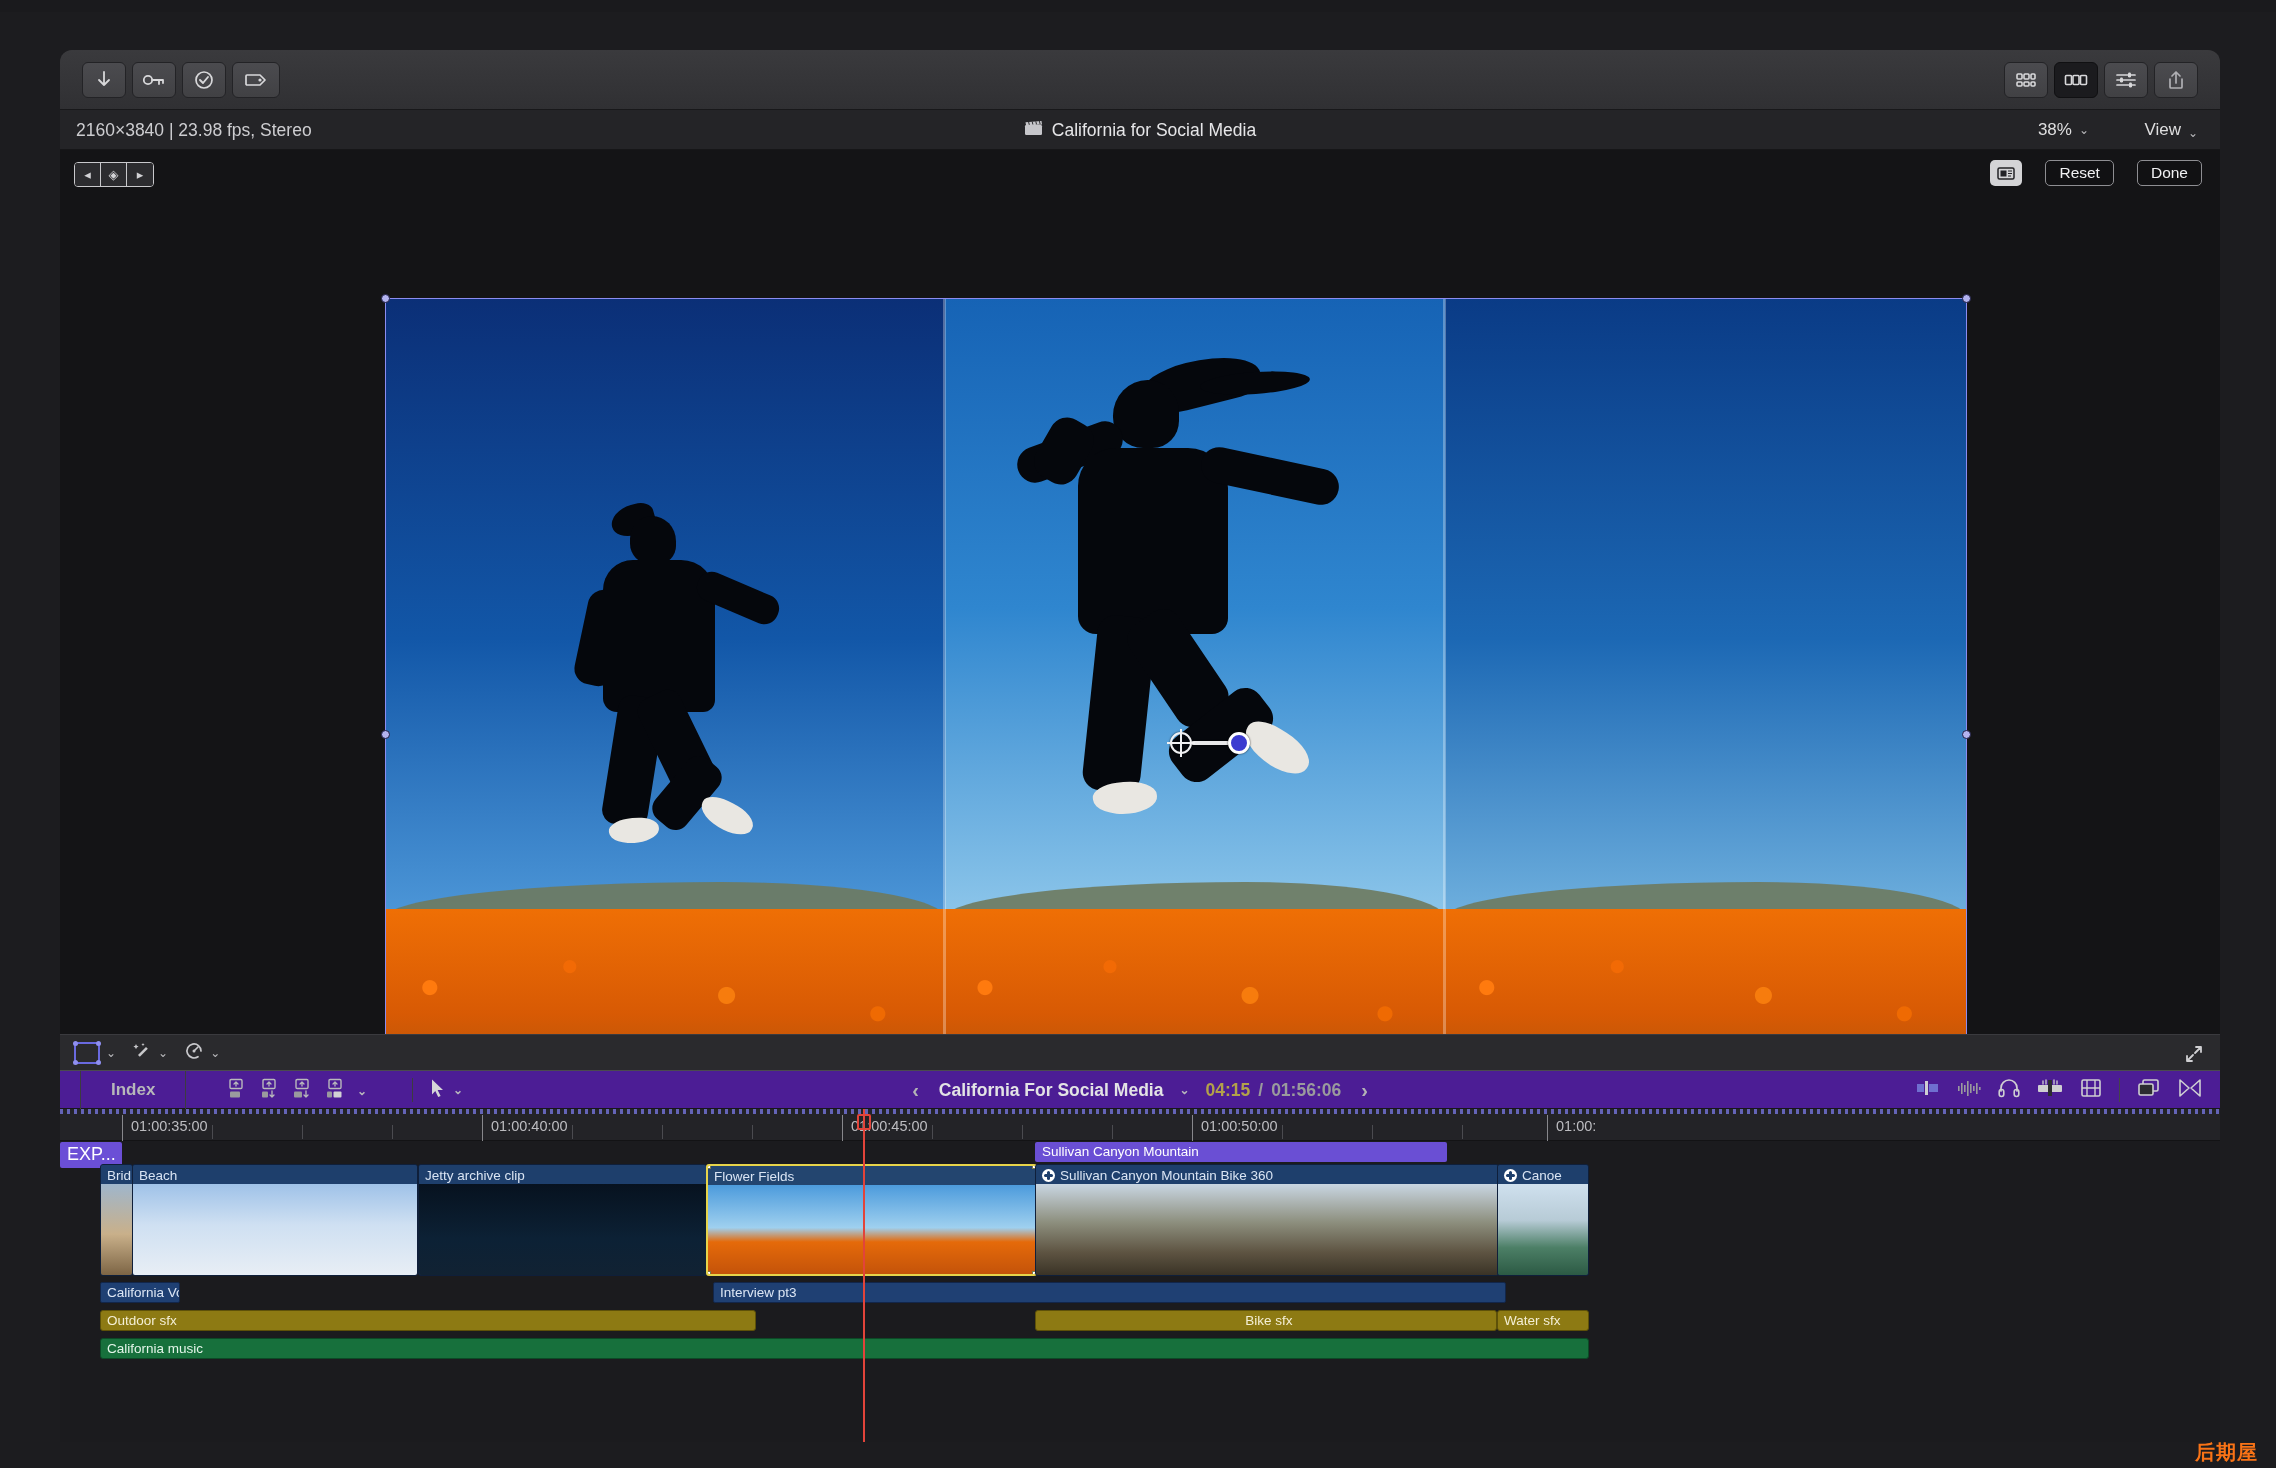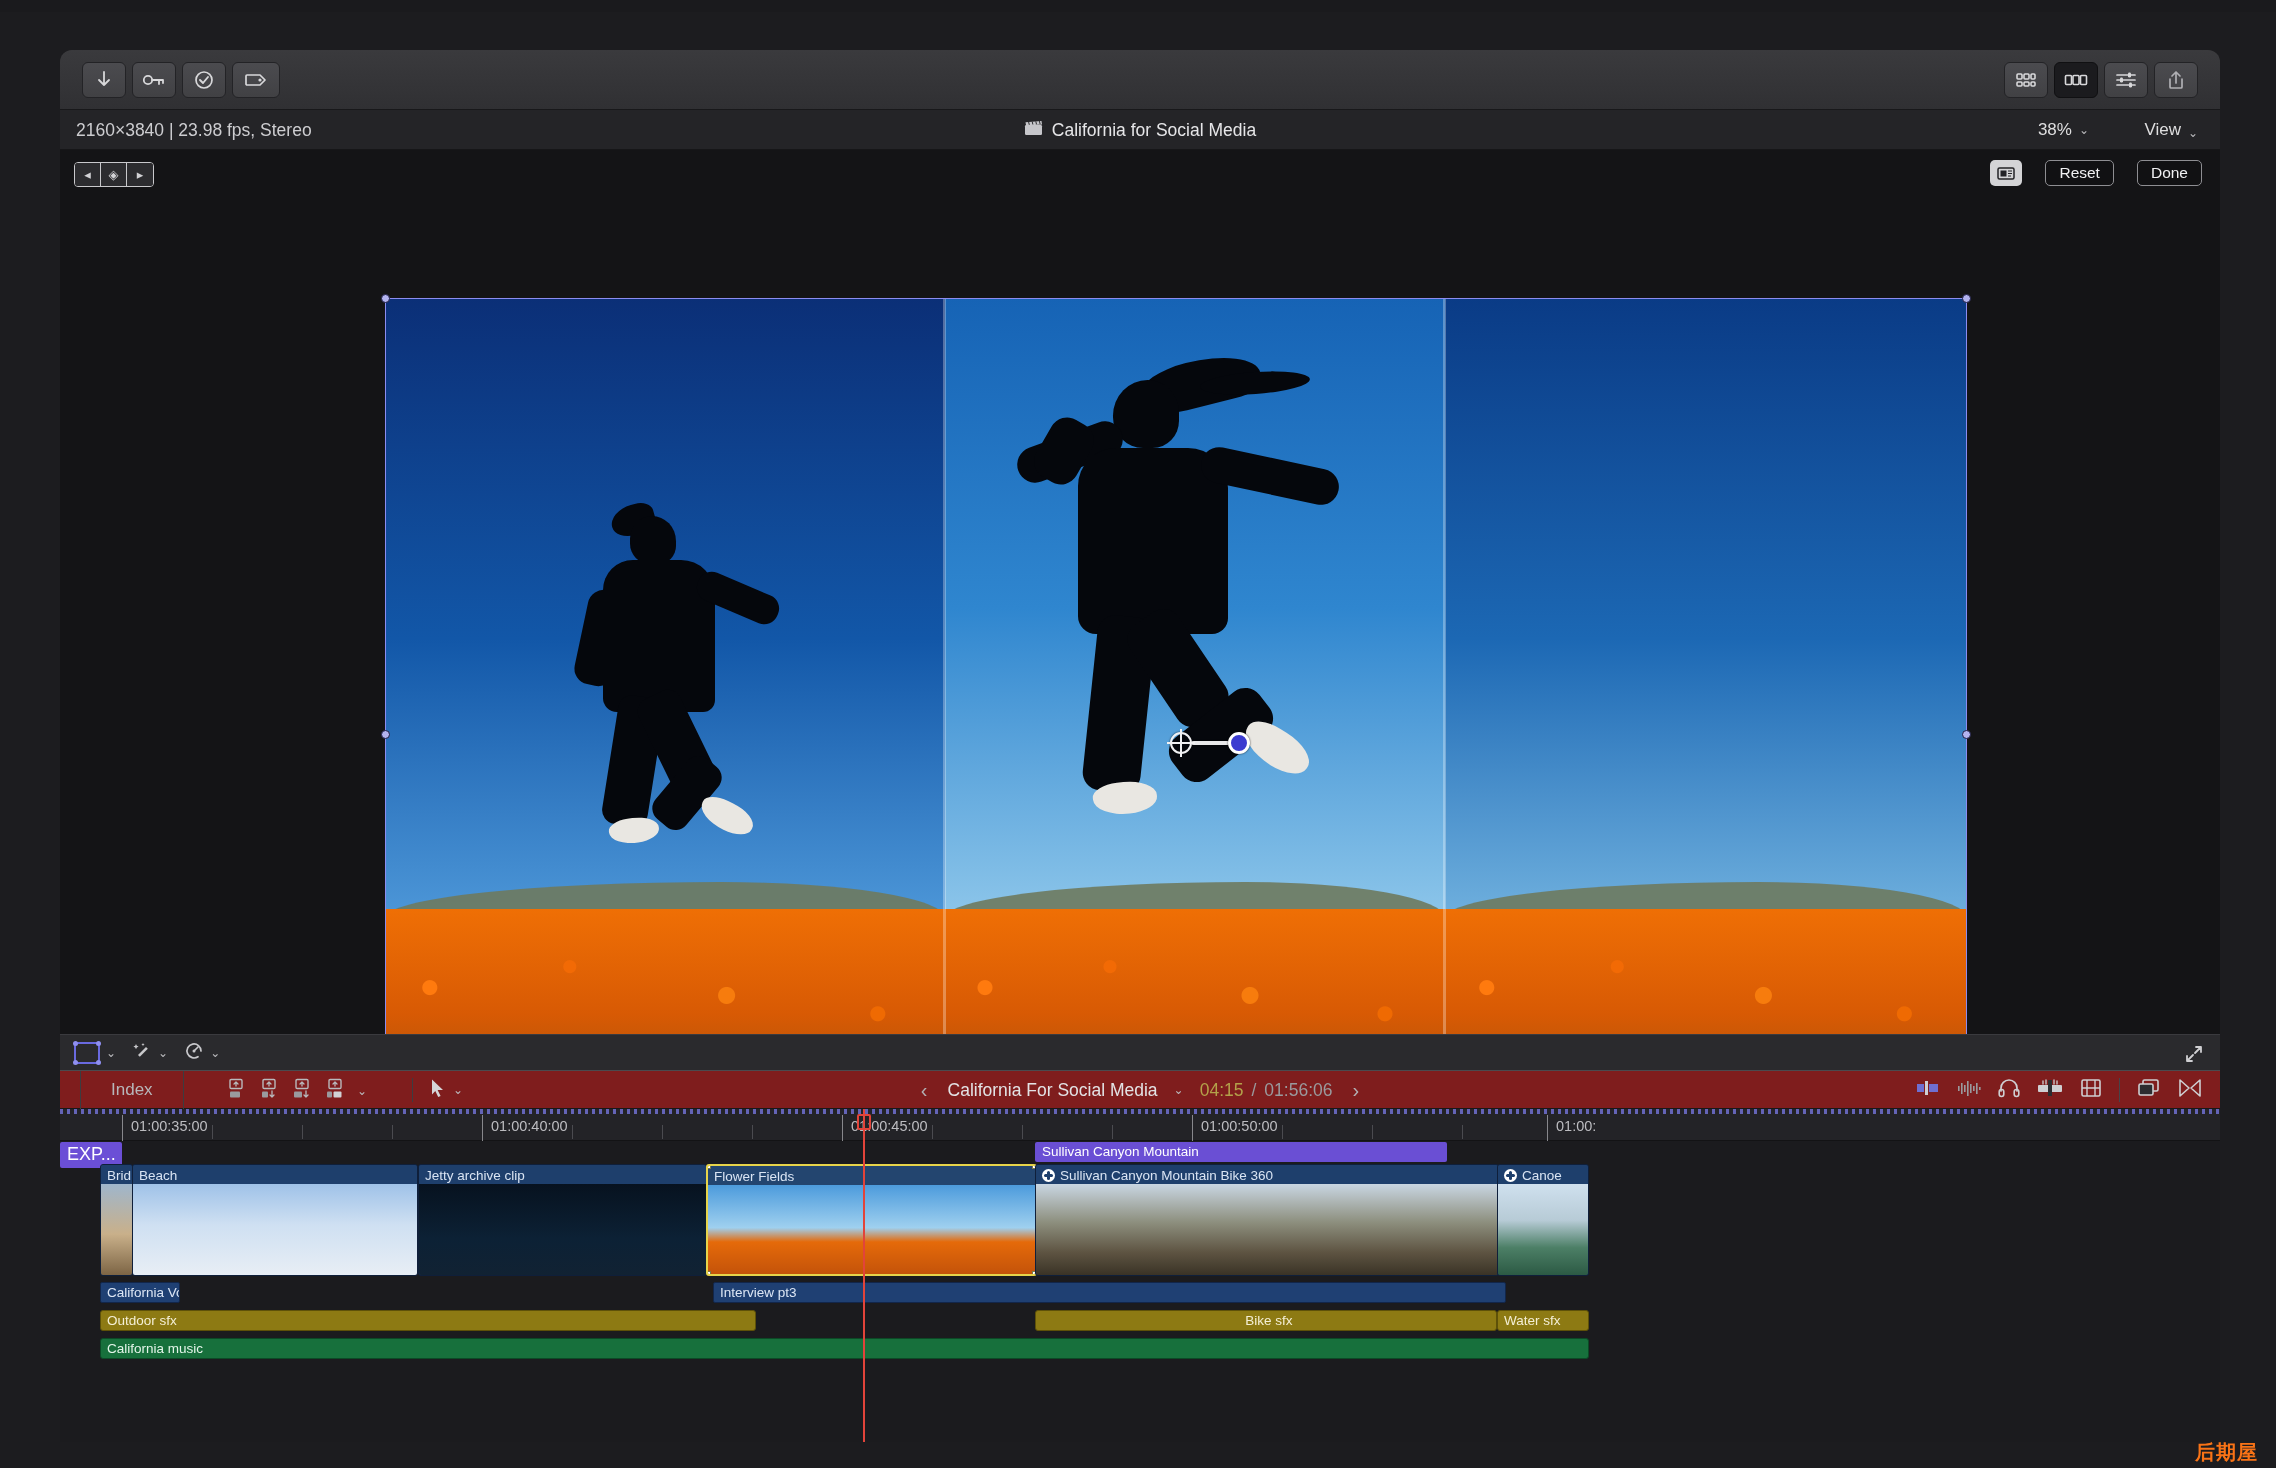--- a/index.html
+++ b/index.html
@@ -307,23 +307,24 @@
     border-bottom: 7px solid transparent;
   }
   .pause-bars { display: flex; gap: 4px; margin-left: 14px; }
   .pause-bars i { display: block; width: 6px; height: 22px; background: #8e8e92; }
   .tp-right { position: absolute; right: 16px; top: 9px; color: #cfcfd2; }
 
   
   .tl-header {
     position: relative;
     height: 39px;
-    background: #7f1d1d;
+    background: #4c1d95;
     border-top: 1px solid #4a4a4e;
     border-bottom: 1px solid #18181a;
+    font-weight: bold;
   }
   .idx-btn {
     position: absolute; left: 20px; top: 0; height: 38px;
     display: flex; align-items: center;
     padding: 0 30px;
     color: #b7b7ba; font-size: 17px;
     border-left: 1px solid #3c3c40;
     border-right: 1px solid #3c3c40;
   }
   .tool-group {

